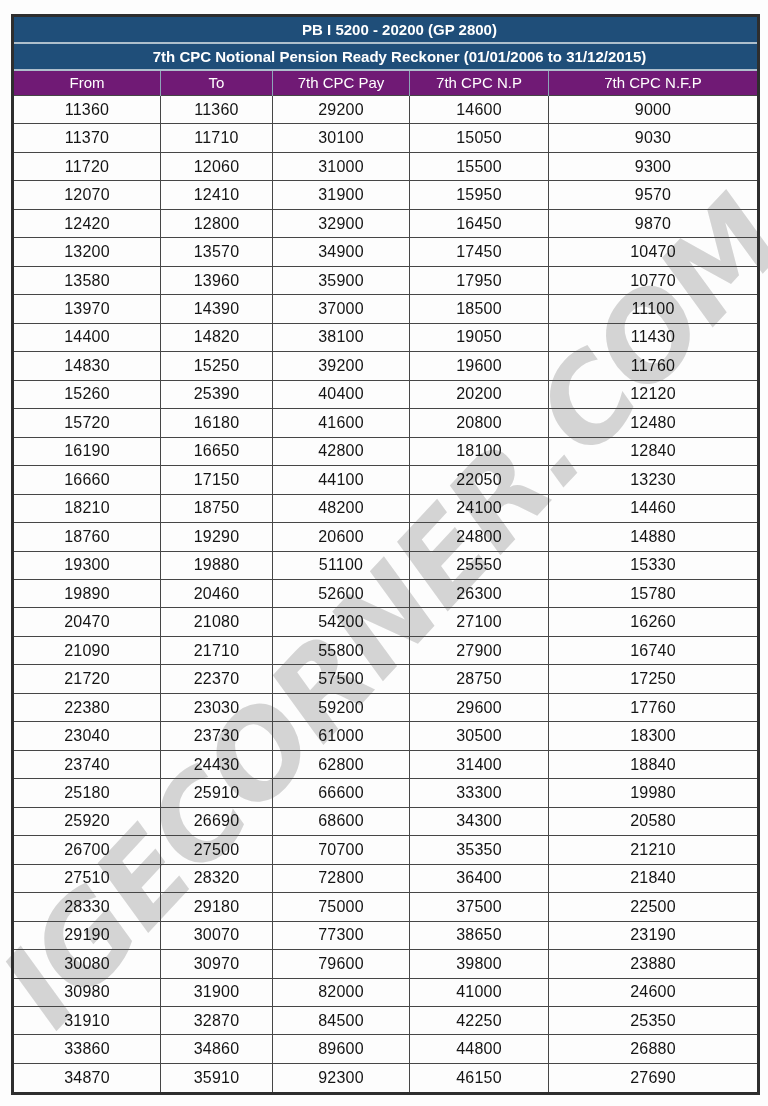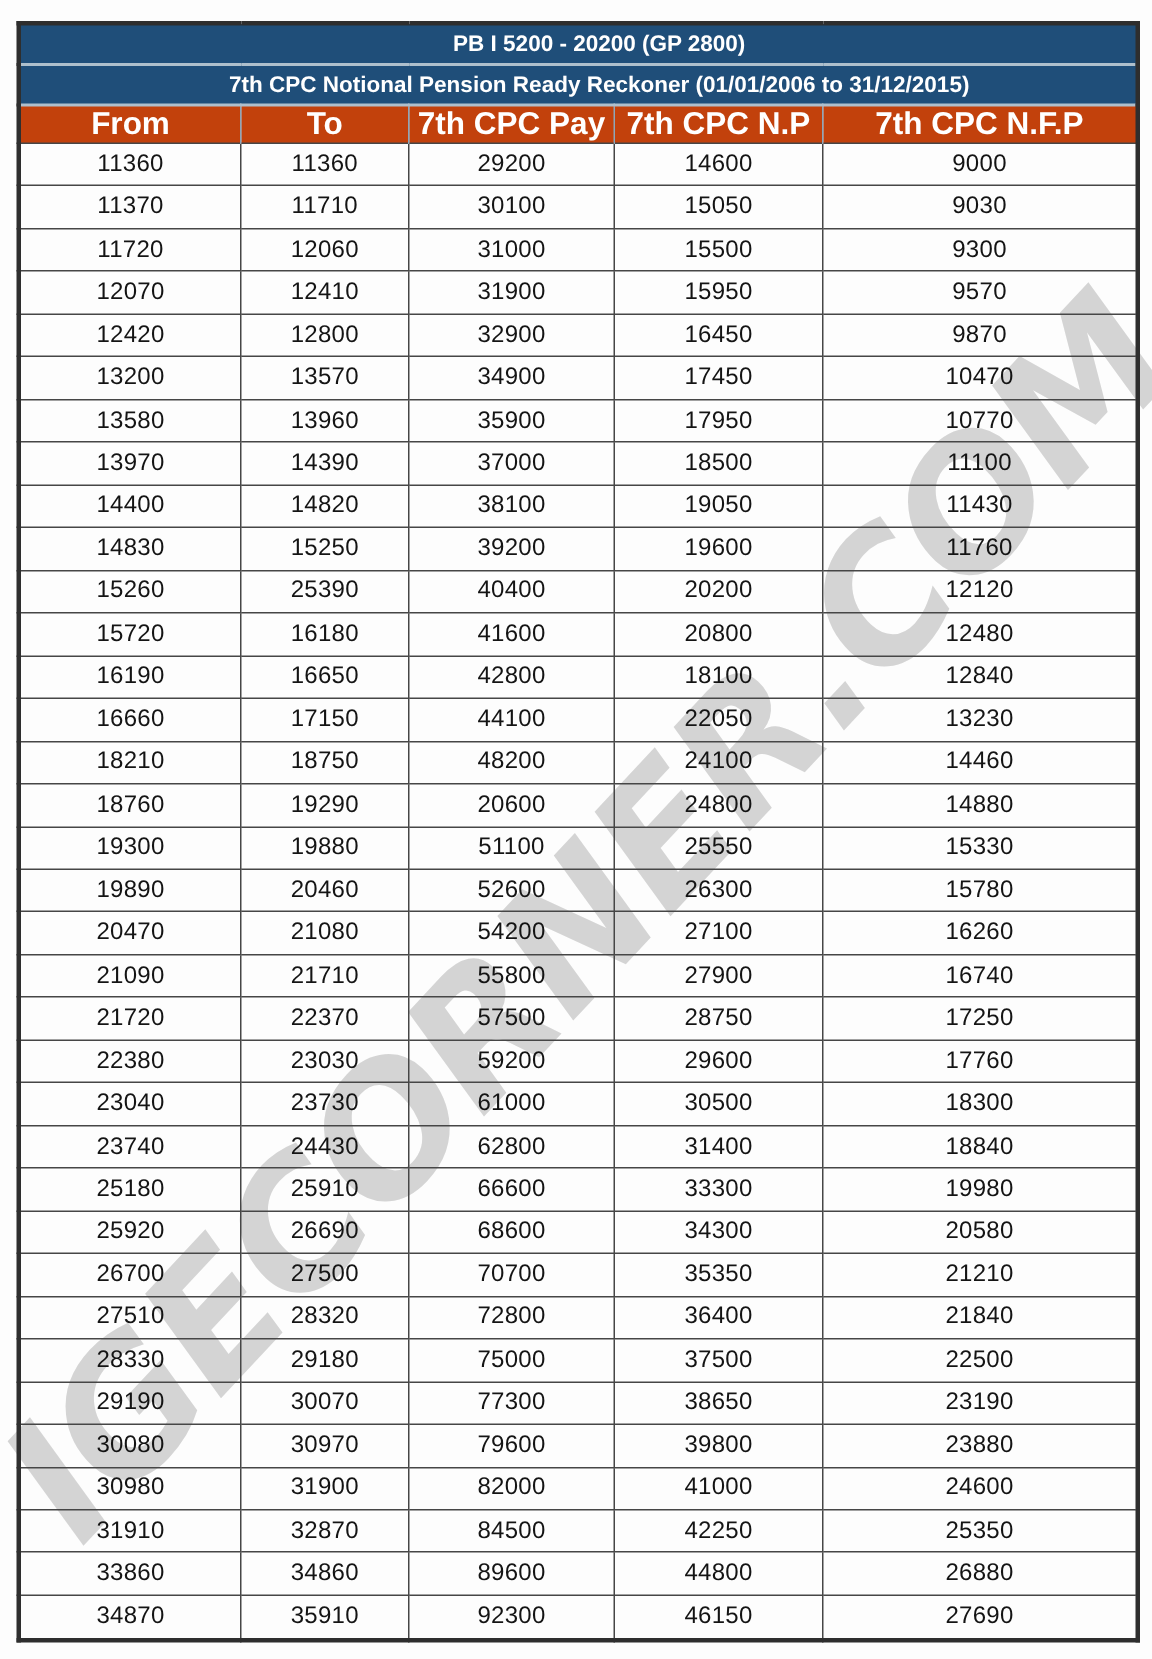--- a/index.html
+++ b/index.html
@@ -44,24 +44,24 @@
   .title-row th {
     background: #1F4E79;
     color: #ffffff;
     font-size: 15px;
     font-weight: bold;
     height: 27px;
     border-bottom: 2px solid #aebfcc;
     padding-left: 28px;
   }
   .cols th {
-    background: #c2410c;
+    background: #701a75;
     color: #ffffff;
-    font-size: 21px;
-    font-weight: bold;
+    font-size: 15px;
+    font-weight: normal;
     height: 26px;
     border-left: 1px solid #8ea6b8;
   }
   .cols th:first-child { border-left: none; }
   tbody td {
     font-size: 16px;
     color: #141414;
     background: transparent;
     border: 1.5px solid #464646;
     letter-spacing: 0.2px;

